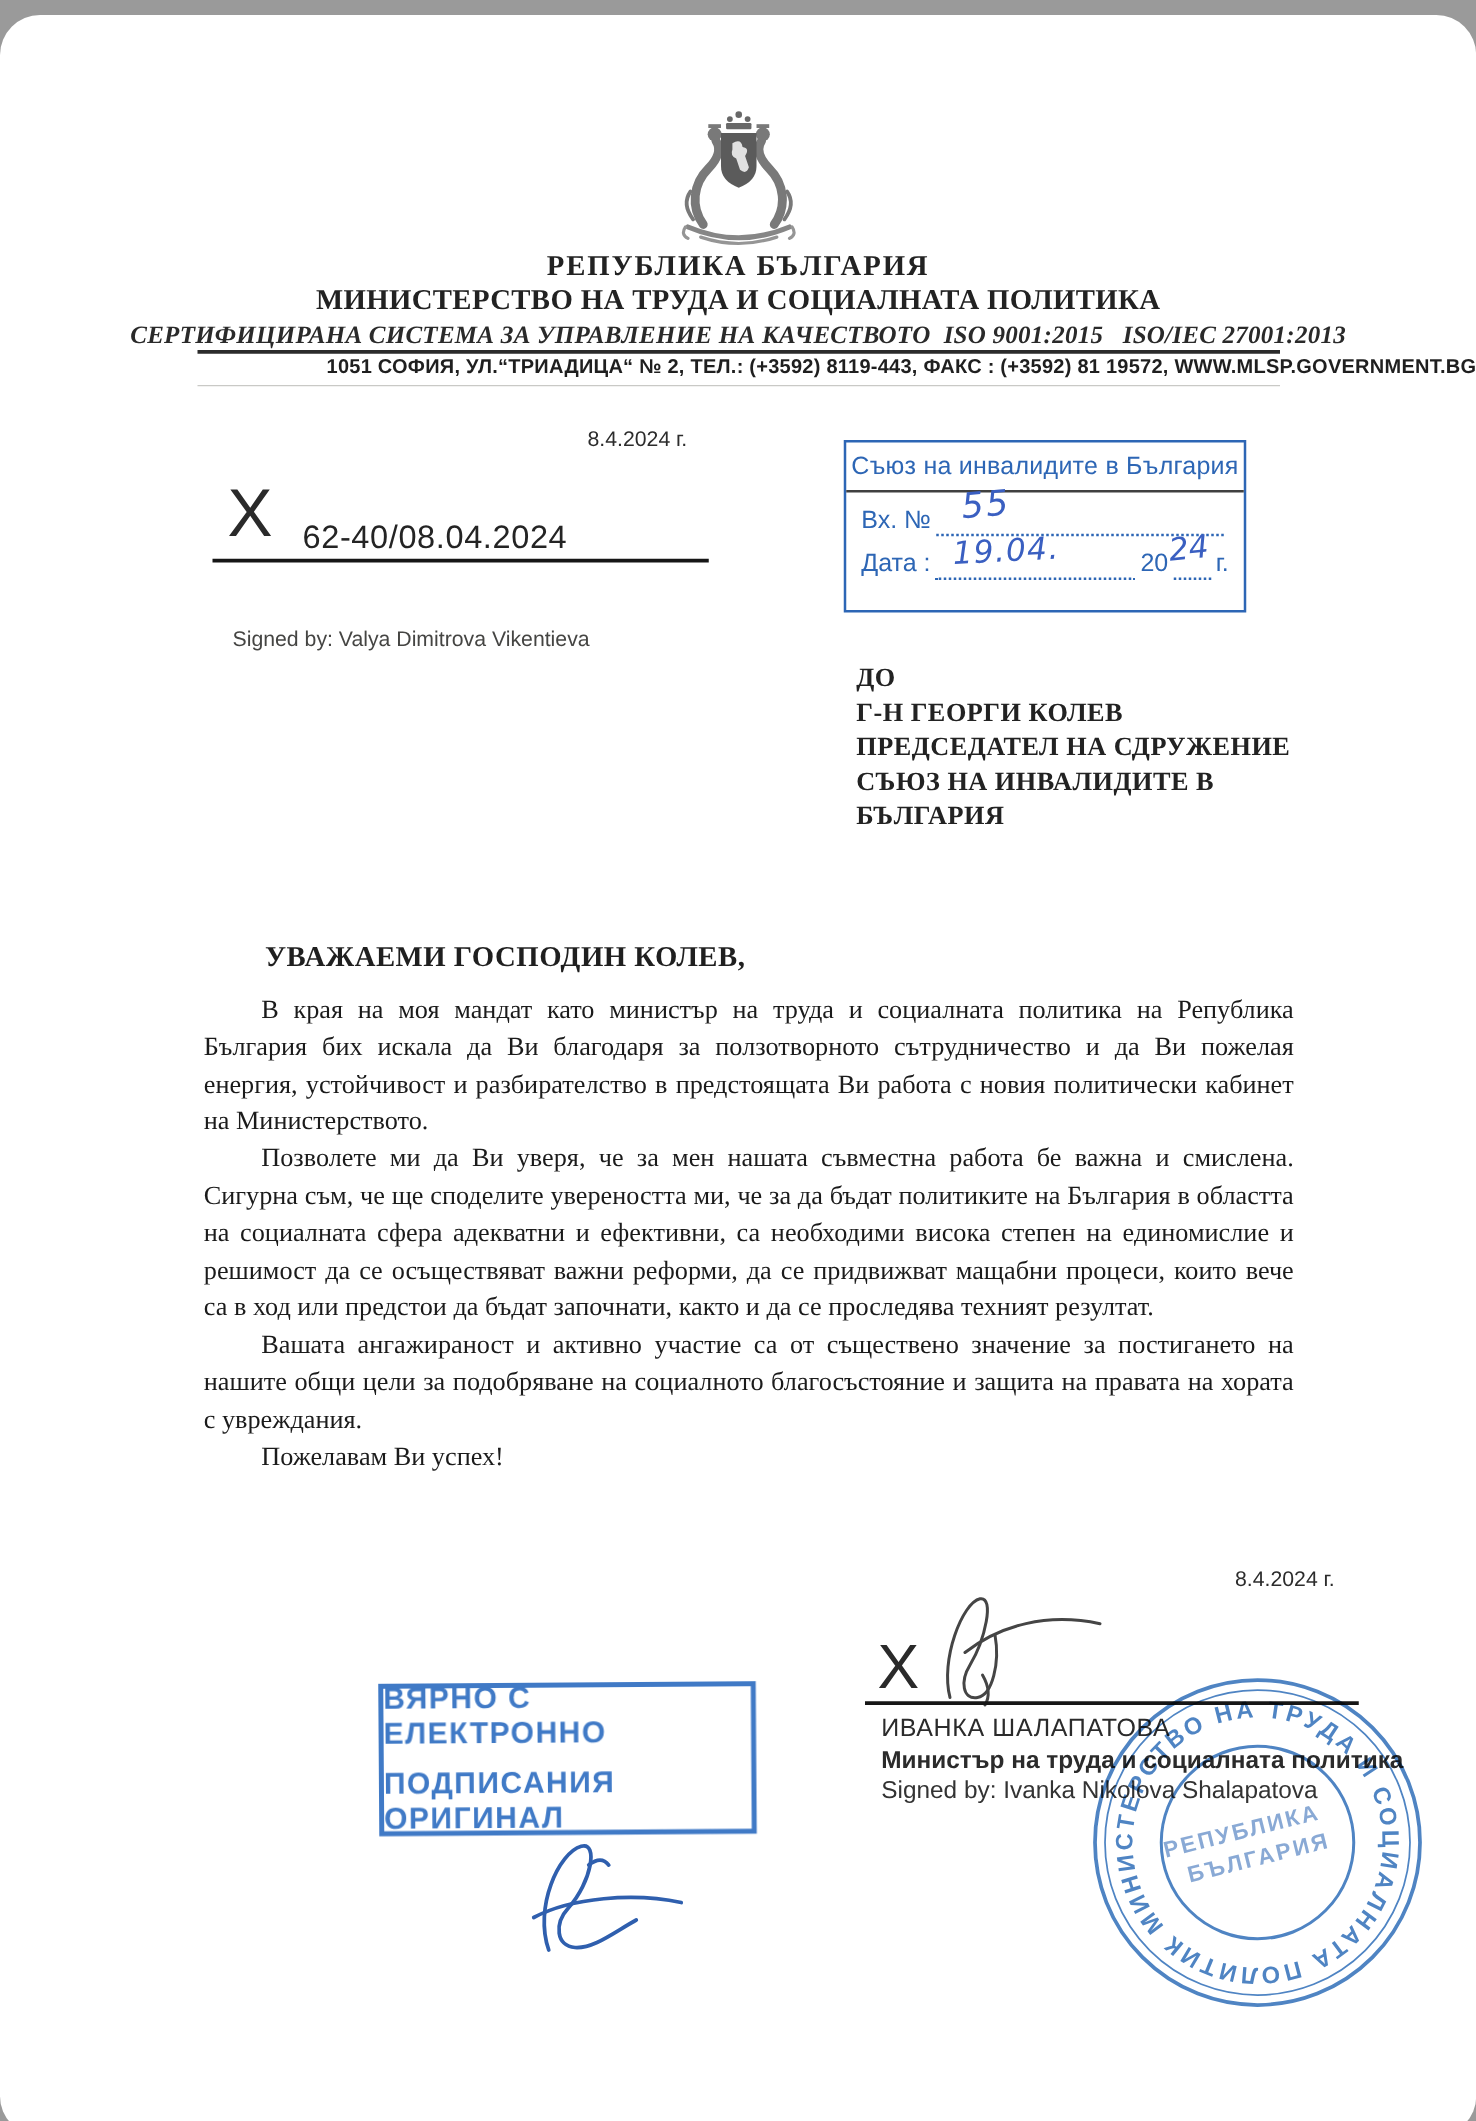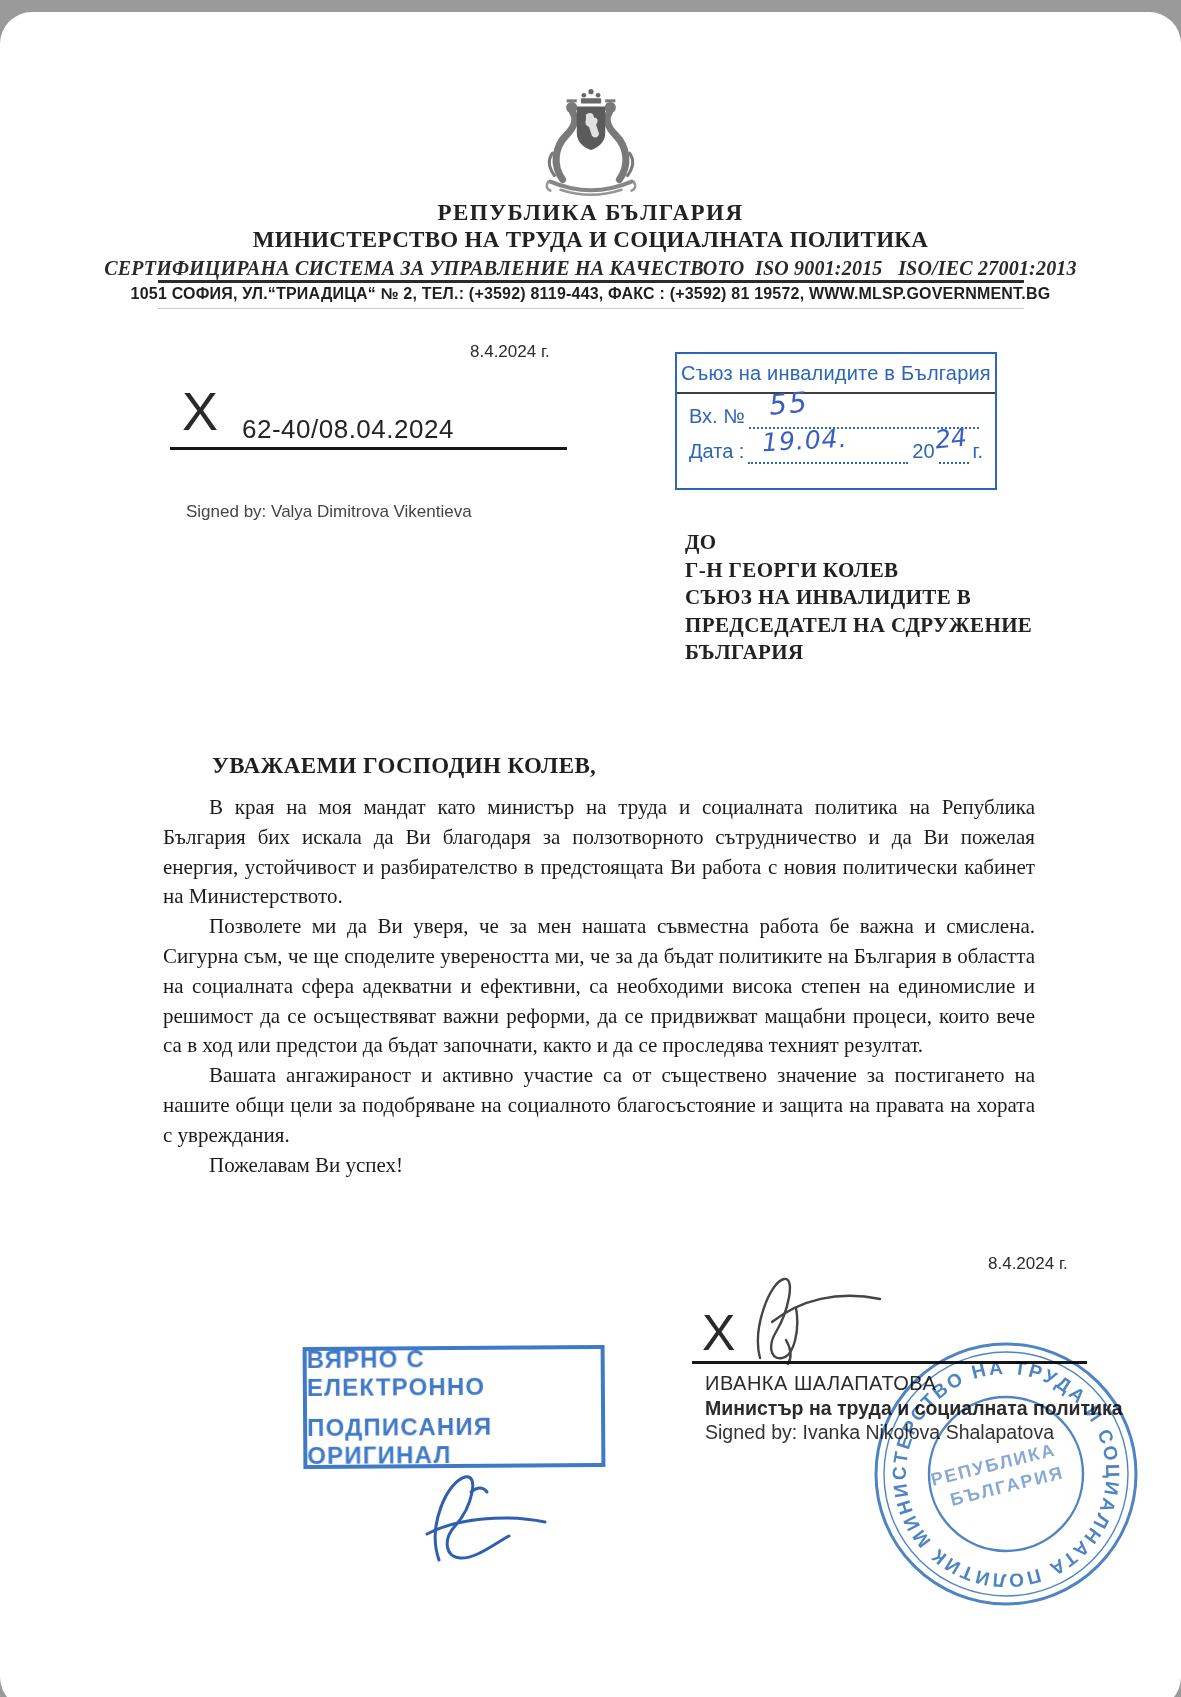--- a/index.html
+++ b/index.html
@@ -13,21 +13,21 @@
     color:#1c1c1c;
     border-radius:32px;
   }
   
   .emblem{position:absolute;top:74px;left:0;right:0;margin:0 auto;width:134px;height:114px;filter:blur(.3px);opacity:.92;}
   .h-line{position:absolute;left:0;right:0;text-align:center;white-space:pre;}
   .h-country{top:188px;font-size:23px;font-weight:bold;letter-spacing:1.5px;color:#222;}
   .h-ministry{top:215px;font-size:23px;font-weight:bold;letter-spacing:.3px;color:#222;}
   .h-cert{top:245px;font-size:20px;font-style:italic;font-weight:bold;letter-spacing:.2px;color:#2a2a2a;}
   .rule-thick{position:absolute;left:158px;top:268px;width:866px;height:3px;background:#2b2b2b;}
-  .h-address{top:273px;font-family:"Liberation Sans",sans-serif;font-size:16px;font-weight:bold;letter-spacing:.2px;color:#1f1f1f;}
+  .h-address{top:273px;font-family:"Liberation Sans",sans-serif;font-size:16px;font-weight:bold;letter-spacing:.2px;color:#1f1f1f;text-align:right;}
   .rule-thin{position:absolute;left:158px;top:296px;width:866px;height:1px;background:#c9c9c6;}
   
   .date-top{position:absolute;left:470px;top:330px;font-family:"Liberation Sans",sans-serif;font-size:17px;color:#2c2c2c;}
   .ref-x{position:absolute;left:182px;top:372px;font-family:"Liberation Sans",sans-serif;font-size:54px;line-height:1;color:#2a2a2a;}
   .ref-num{position:absolute;left:242px;top:402px;font-family:"Liberation Sans",sans-serif;font-size:26px;letter-spacing:.5px;color:#242424;}
   .ref-line{position:absolute;left:170px;top:435px;width:397px;height:3px;background:#161616;}
   .signedby-1{position:absolute;left:186px;top:490px;font-family:"Liberation Sans",sans-serif;font-size:17px;color:#454543;text-align:center;}
   
   .stamp-box{position:absolute;left:675px;top:340px;width:318px;height:134px;border:2.5px solid #2d66b5;
     font-family:"Liberation Sans",sans-serif;color:#2d66b5;filter:blur(.2px);background:rgba(255,255,255,.0);}
@@ -122,22 +122,22 @@
       <span class="sleader sleader-sm">
         <span class="hand hand-year">24</span>
       </span>
       <span class="slabel">г.</span>
     </div>
   </div>
 
   <div class="recipient">
     <div>ДО</div>
     <div>Г-Н ГЕОРГИ КОЛЕВ</div>
+    <div>ПРЕДСЕДАТЕЛ НА СДРУЖЕНИЕ</div>
     <div>СЪЮЗ НА ИНВАЛИДИТЕ В</div>
-    <div>ПРЕДСЕДАТЕЛ НА СДРУЖЕНИЕ</div>
     <div>БЪЛГАРИЯ</div>
   </div>
 
   <div class="salutation">УВАЖАЕМИ ГОСПОДИН КОЛЕВ,</div>
   <div class="body-text">
     <p>В края на моя мандат като министър на труда и социалната политика на Република България бих искала да Ви благодаря за ползотворното сътрудничество и да Ви пожелая енергия, устойчивост и разбирателство в предстоящата Ви работа с новия политически кабинет на Министерството.</p>
     <p>Позволете ми да Ви уверя, че за мен нашата съвместна работа бе важна и смислена. Сигурна съм, че ще споделите увереността ми, че за да бъдат политиките на България в областта на социалната сфера адекватни и ефективни, са необходими висока степен на единомислие и решимост да се осъществяват важни реформи, да се придвижват мащабни процеси, които вече са в ход или предстои да бъдат започнати, както и да се проследява техният резултат.</p>
     <p>Вашата ангажираност и активно участие са от съществено значение за постигането на нашите общи цели за подобряване на социалното благосъстояние и защита на правата на хората с увреждания.</p>
     <p>Пожелавам Ви успех!</p>
   </div>

